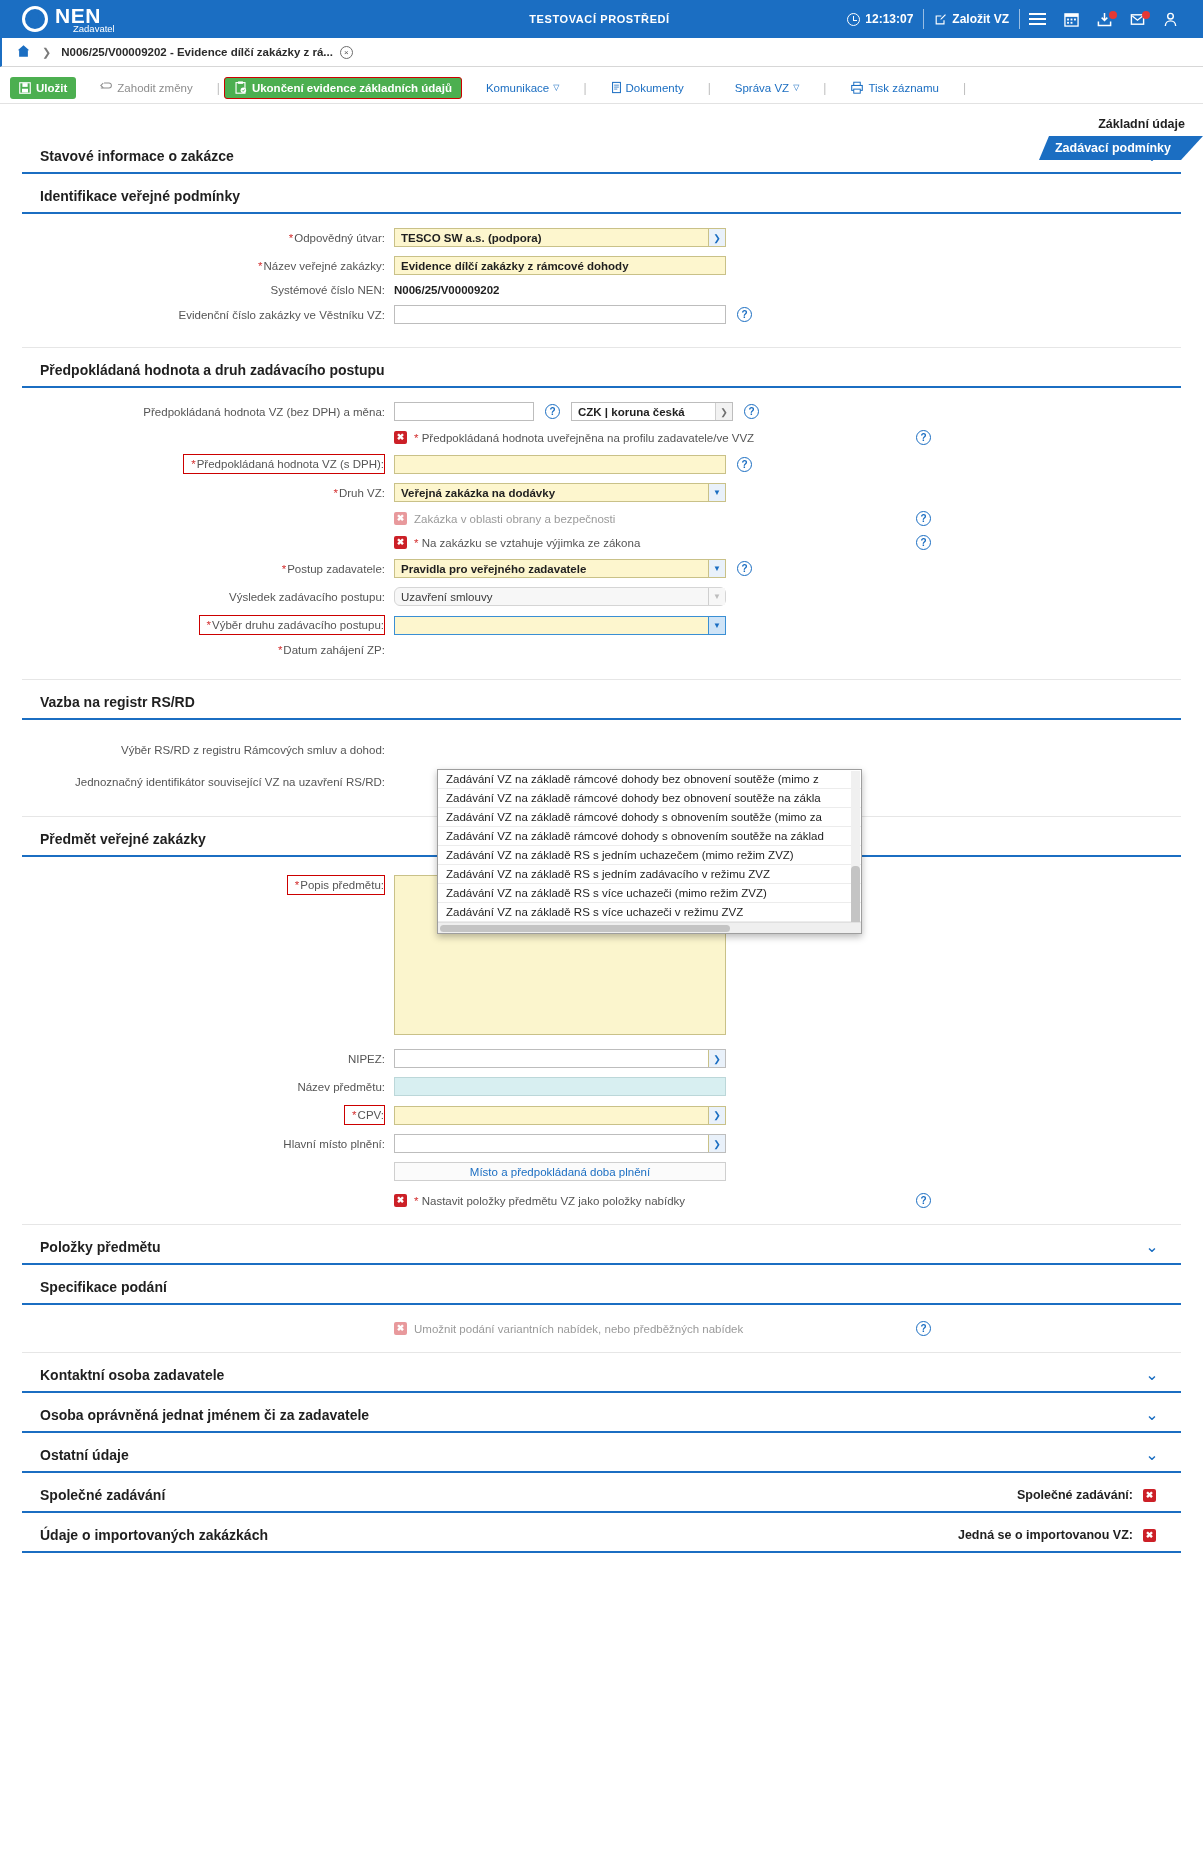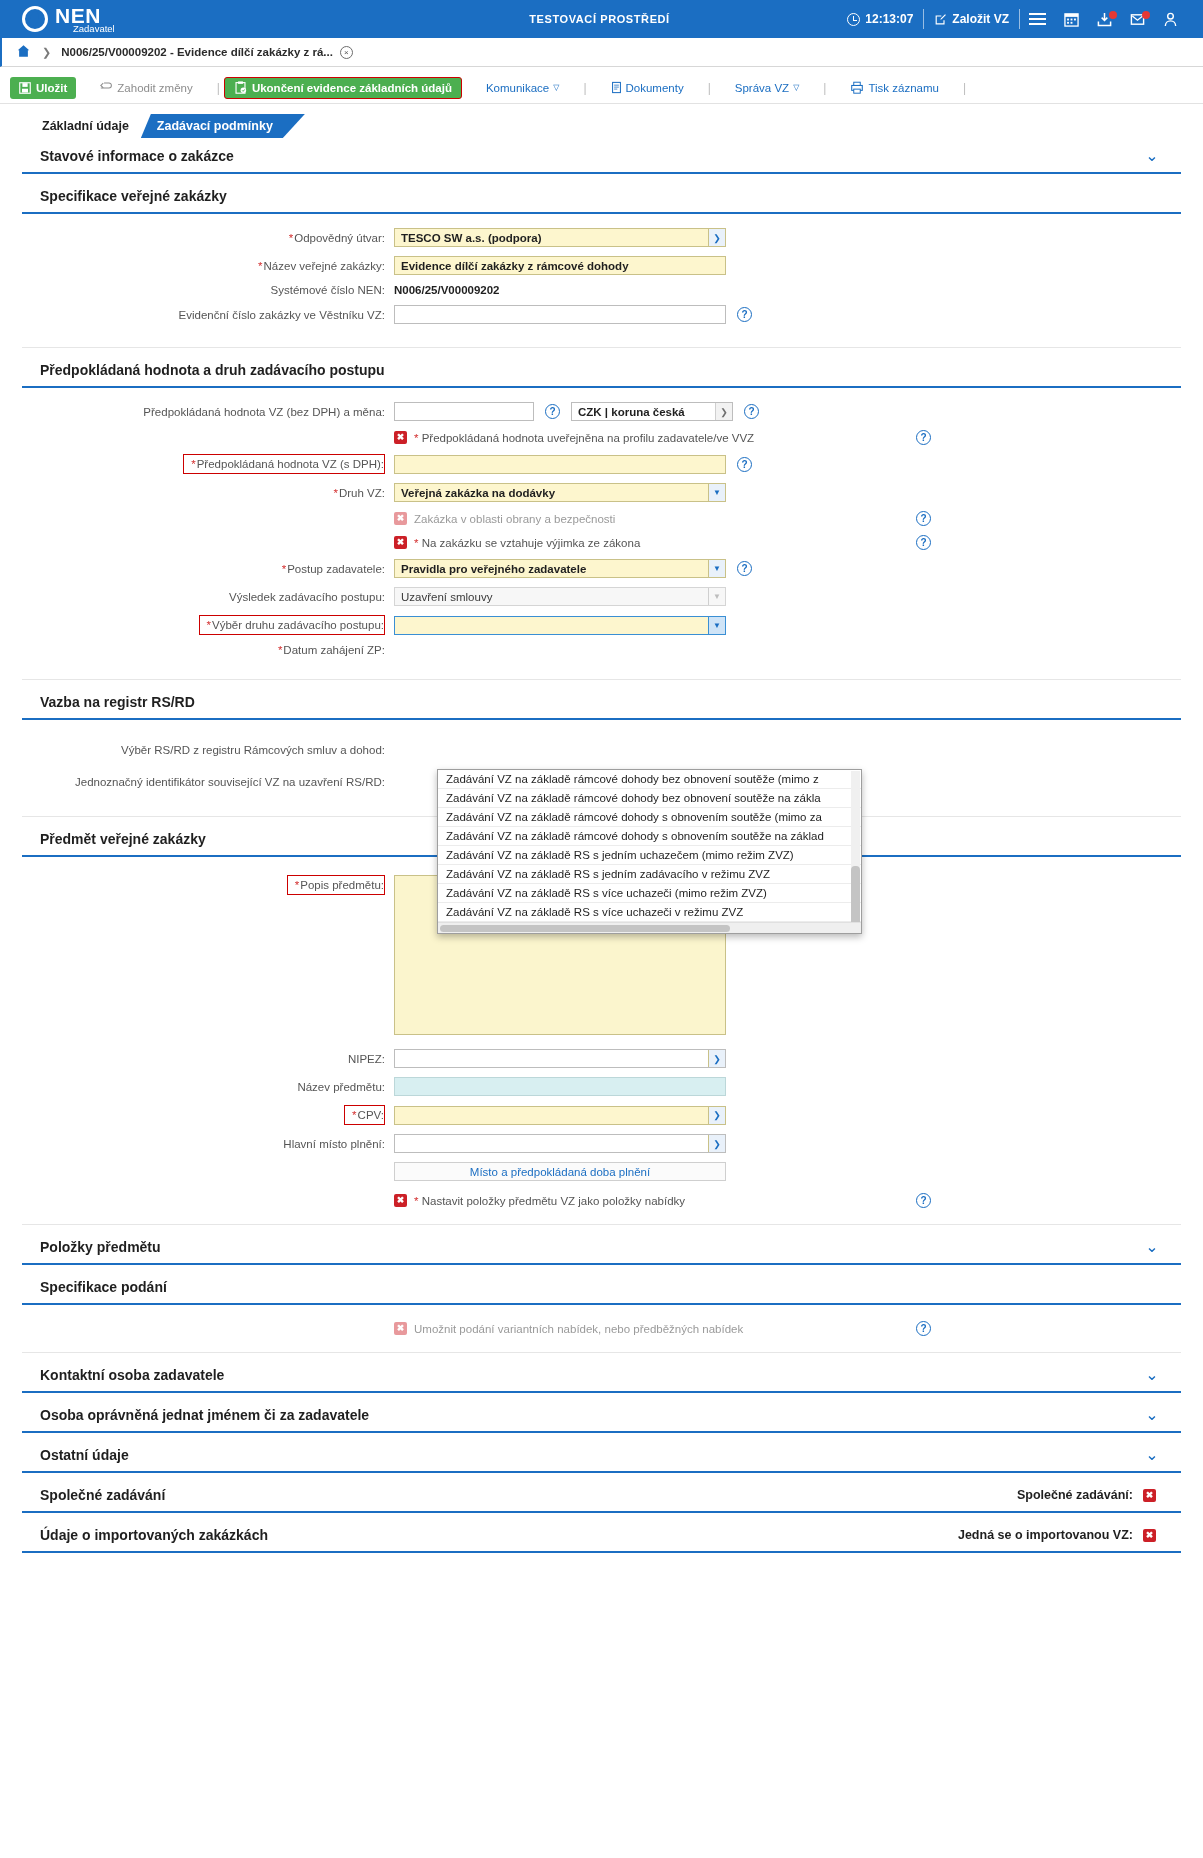--- a/index.html
+++ b/index.html
@@ -84,21 +84,21 @@
   }
   .btn-green.outlined { border: 1.5px solid #cc0000; }
   .tb-link {
     color:#1b6ec2; font-size:11.5px; display:flex; align-items:center;
     gap:4px; padding: 0 24px; cursor:pointer; white-space:nowrap;
   }
   .tb-link.muted { color:#8d8d8d; }
   .tb-div { color:#bdbdbd; }
 
   
-  .tabs { display:flex; align-items:flex-end; height:26px; margin: 8px 0 0 28px; }
+  .tabs { display:flex; align-items:flex-end; height:26px; margin: 8px 0 0 28px; flex-direction: column; }
   .tab {
     font-size: 12.5px; font-weight: bold; padding: 5px 18px 5px 14px;
     cursor:pointer; position:relative;
   }
   .tab.active-plain { color:#1f1f1f; }
   .tab.active-blue {
     background:#1b6ec2; color:#fff; margin-left:-6px;
     clip-path: polygon(10px 0, 100% 0, calc(100% - 22px) 100%, 0 100%);
     padding: 5px 32px 5px 16px;
   }
@@ -136,21 +136,21 @@
 
   .finput {
     height: 19px; width: 332px; border:1px solid #bdbdbd; background:#fff;
     font-size: 11.5px; color:#1f1f1f; padding: 0 6px;
     display:flex; align-items:center; font-family:"Liberation Sans",sans-serif;
     font-weight:bold;
   }
   .finput.yellow { background:#fdf6ce; border-color:#c9c188; }
   .finput.teal { background:#d8eff1; border-color:#bcd7d9; }
   .finput.plain { background:#fff; font-weight:normal; }
-  .finput.readonly { background:#f7f7f7; border-color:#d5d5d5; color:#3a3a3a; font-weight:normal;}
+  .finput.readonly { background:#f7f7f7; border-color:#d5d5d5; color:#3a3a3a; font-weight:normal;border-radius:6px;}
   .finput.narrow { width: 140px; }
 
   .picker { position:relative; width:332px; }
   .picker .finput { width:100%; padding-right:22px; }
   .pick-btn {
     position:absolute; right:1px; top:1px; width:17px; height:17px;
     background:#e9f1fa; border-left:1px solid #c9c188;
     display:flex; align-items:center; justify-content:center;
     color:#1b6ec2; font-size:9px; cursor:pointer;
   }
@@ -371,21 +371,21 @@
 
   <div class="panel">
     <div class="panel-head">
       <span class="panel-title">Stavové informace o zakázce</span>
       <span class="chev">⌄</span>
     </div>
   </div>
 
   <div class="panel">
     <div class="panel-head">
-      <span class="panel-title">Specifikace veřejné zakázky</span>
+      <span class="panel-title">Identifikace veřejné podmínky</span>
     </div>
     <div class="panel-body">
 
       <div class="frow">
         <div class="flabel"><span class="req">*</span><span>Odpovědný útvar:</span></div>
         <div class="picker">
           <div class="finput yellow">TESCO SW a.s. (podpora)</div>
           <div class="pick-btn">❯</div>
         </div>
       </div>

